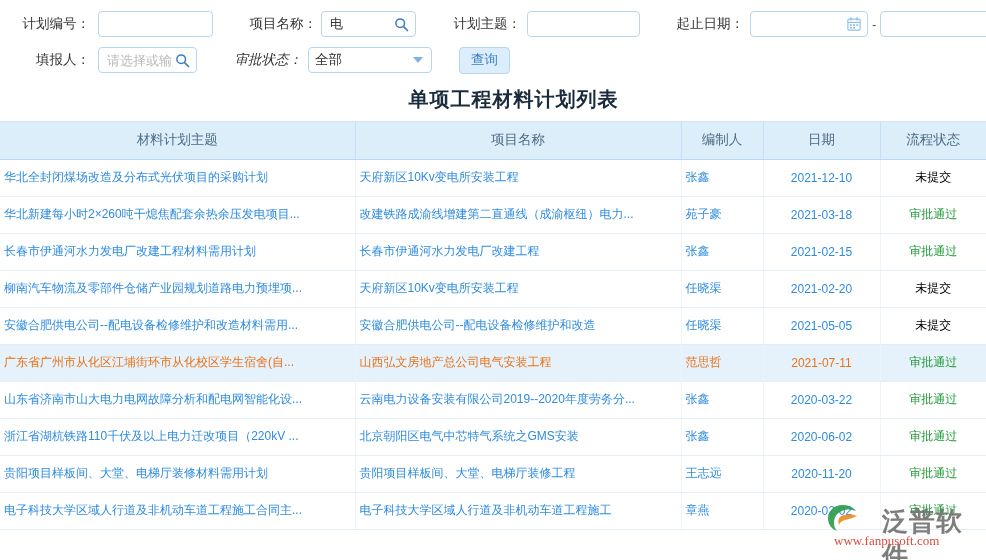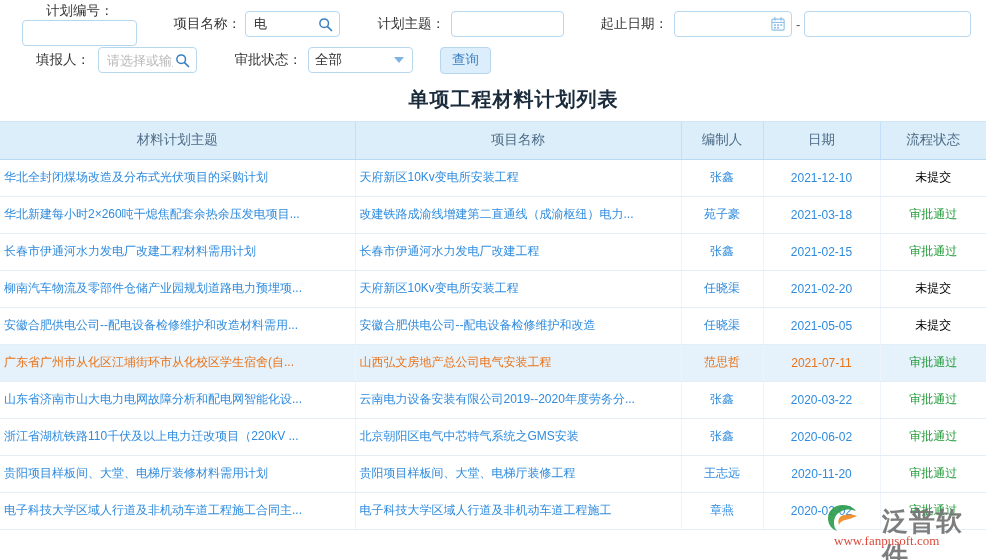--- a/index.html
+++ b/index.html
@@ -67,21 +67,21 @@
   }
   table.grid th:last-child { border-right: none; }
   table.grid td {
     height: 37px; font-size: 12px; color: #2f8bde;
     border-bottom: 1px solid #e4eef7; border-right: 1px solid #eef4fa;
     padding: 0 4px; white-space: nowrap; overflow: hidden;
   }
   table.grid td:last-child { border-right: none; }
   td.c-subject { text-align: left; color: #2f8bde; }
   td.c-project { text-align: left; color: #2f8bde; }
-  td.c-person  { text-align: center; color: #2f8bde; }
+  td.c-person  { color: #2f8bde; }
   td.c-date    { text-align: center; color: #333; }
   td.c-status  { text-align: center; }
 
   tr.row-alt td { background: #f0f0f0; }
   tr.row-sel td { background: #e6f2fb; }
   tr.row-hot td.c-subject,
   tr.row-hot td.c-project,
   tr.row-hot td.c-person,
   tr.row-hot td.c-date { color: #e8731a; }
 
@@ -105,21 +105,21 @@
   .wm-logo { position:absolute; left: 0px; top: 2px; }
 </style>
 </head>
 <body>
 
 <div id="app">
 
   <div class="search-form">
 
     <div class="form-row">
-      <div class="fld" style="margin-left:14px;flex-direction:column;">
+      <div class="fld" style="margin-left:14px;">
         <span class="lbl" style="width:76px;">计划编号：</span>
         <div class="ctl" style="width:115px; margin-left:8px;">
           <input type="text" value="" style="">
         </div>
       </div>
 
       <div class="fld" style="margin-left:28px;">
         <span class="lbl" style="width:76px;">项目名称：</span>
         <div class="ctl" style="width:95px; margin-left:4px;">
           <input type="text" value="电" style="">
@@ -173,22 +173,22 @@
           <span class="icon">
             <svg width="15" height="15" viewBox="0 0 16 16">
               <circle cx="6.6" cy="6.6" r="4.6" fill="none" stroke="#3a7fc1" stroke-width="1.6"></circle>
               <line x1="10.2" y1="10.2" x2="14.4" y2="14.4" stroke="#3a7fc1" stroke-width="1.8" stroke-linecap="round"></line>
             </svg>
           </span>
         </div>
       </div>
 
       <div class="fld" style="margin-left:29px;">
-        <span class="lbl" style="width:76px;">审批状态：</span>
-        <div class="ctl sel-wrap" style="width:105px; margin-left:6px;">
+        <span class="lbl" style="width:76px;font-style:italic;">审批状态：</span>
+        <div class="ctl sel-wrap" style="width:124px; margin-left:6px;">
           <span class="sel-val">全部</span>
           <span class="caret"></span>
         </div>
       </div>
 
       <div class="fld" style="margin-left:27px;">
         <div class="btn-query">查询</div>
       </div>
     </div>
   </div>

